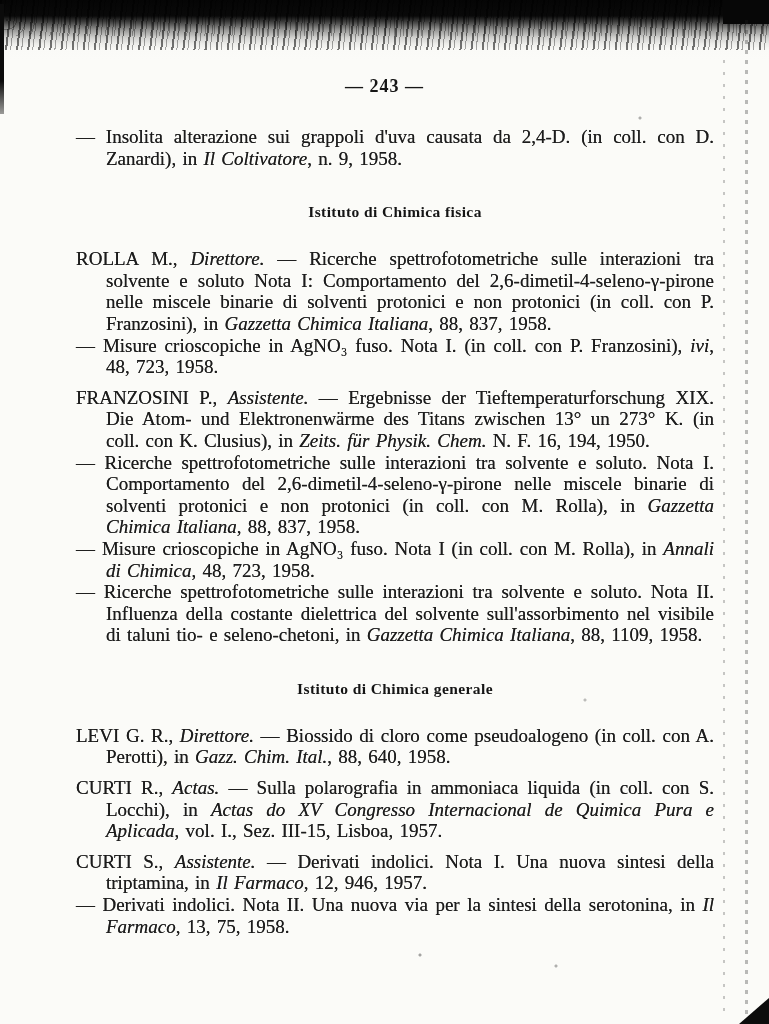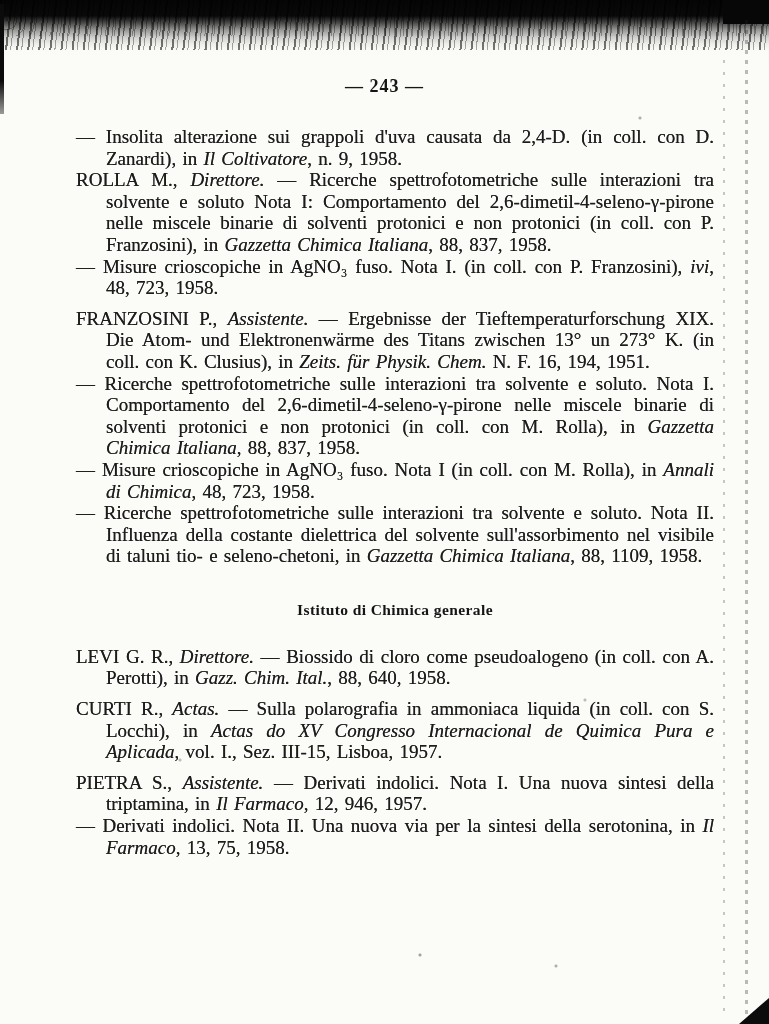--- a/index.html
+++ b/index.html
@@ -109,28 +109,29 @@
   <div class="edge-right-line2"></div>
   <div class="corner-br"></div>
 
   <div class="page-number">— 243 —</div>
 
   <main class="content" id="content">
       <section>
         <p class="entry"><span>— Insolita alterazione sui grappoli d'uva causata da 2,4-D. (in coll. con D. Zanardi), in </span><span class="it">Il Coltivatore</span><span>, n. 9, 1958.</span></p>
       </section>
       <section>
+        <h2 class="heading">Istituto di Chimica fisica</h2>
         <p class="entry"><span>ROLLA M., </span><span class="it">Direttore.</span><span> — Ricerche spettrofotometriche sulle interazioni tra solvente e soluto Nota I: Comportamento del 2,6-dimetil-4-seleno-γ-pirone nelle miscele binarie di solventi protonici e non protonici (in coll. con P. Franzosini), in </span><span class="it">Gazzetta Chimica Italiana</span><span>, 88, 837, 1958.</span></p>
         <p class="entry"><span>— Misure crioscopiche in AgNO₃ fuso. Nota I. (in coll. con P. Franzosini), </span><span class="it">ivi</span><span>, 48, 723, 1958.</span></p>
-        <p class="entry gap"><span>FRANZOSINI P., </span><span class="it">Assistente.</span><span> — Ergebnisse der Tieftemperaturforschung XIX. Die Atom- und Elektronenwärme des Titans zwischen 13° un 273° K. (in coll. con K. Clusius), in </span><span class="it">Zeits. für Physik. Chem.</span><span> N. F. 16, 194, 1951.</span></p>
+        <p class="entry gap"><span>FRANZOSINI P., </span><span class="it">Assistente.</span><span> — Ergebnisse der Tieftemperaturforschung XIX. Die Atom- und Elektronenwärme des Titans zwischen 13° un 273° K. (in coll. con K. Clusius), in </span><span class="it">Zeits. für Physik. Chem.</span><span> N. F. 16, 194, 1950.</span></p>
         <p class="entry"><span>— Ricerche spettrofotometriche sulle interazioni tra solvente e soluto. Nota I. Comportamento del 2,6-dimetil-4-seleno-γ-pirone nelle miscele binarie di solventi protonici e non protonici (in coll. con M. Rolla), in </span><span class="it">Gazzetta Chimica Italiana</span><span>, 88, 837, 1958.</span></p>
         <p class="entry"><span>— Misure crioscopiche in AgNO₃ fuso. Nota I (in coll. con M. Rolla), in </span><span class="it">Annali di Chimica</span><span>, 48, 723, 1958.</span></p>
         <p class="entry"><span>— Ricerche spettrofotometriche sulle interazioni tra solvente e soluto. Nota II. Influenza della costante dielettrica del solvente sull'assorbimento nel visibile di taluni tio- e seleno-chetoni, in </span><span class="it">Gazzetta Chimica Italiana</span><span>, 88, 1109, 1958.</span></p>
       </section>
       <section>
         <h2 class="heading">Istituto di Chimica generale</h2>
         <p class="entry"><span>LEVI G. R., </span><span class="it">Direttore.</span><span> — Biossido di cloro come pseudoalogeno (in coll. con A. Perotti), in </span><span class="it">Gazz. Chim. Ital.</span><span>, 88, 640, 1958.</span></p>
         <p class="entry gap"><span>CURTI R., </span><span class="it">Actas.</span><span> — Sulla polarografia in ammoniaca liquida (in coll. con S. Locchi), in </span><span class="it">Actas do XV Congresso Internacional de Quimica Pura e Aplicada</span><span>, vol. I., Sez. III-15, Lisboa, 1957.</span></p>
-        <p class="entry gap"><span>PIETRA S., </span><span class="it">Assistente.</span><span> — Derivati indolici. Nota I. Una nuova sintesi della triptamina, in </span><span class="it">Il Farmaco</span><span>, 12, 946, 1957.</span></p>
+        <p class="entry gap"><span>CURTI S., </span><span class="it">Assistente.</span><span> — Derivati indolici. Nota I. Una nuova sintesi della triptamina, in </span><span class="it">Il Farmaco</span><span>, 12, 946, 1957.</span></p>
         <p class="entry"><span>— Derivati indolici. Nota II. Una nuova via per la sintesi della serotonina, in </span><span class="it">Il Farmaco</span><span>, 13, 75, 1958.</span></p>
       </section>
     </main>
 </div>
 
 </body></html>

